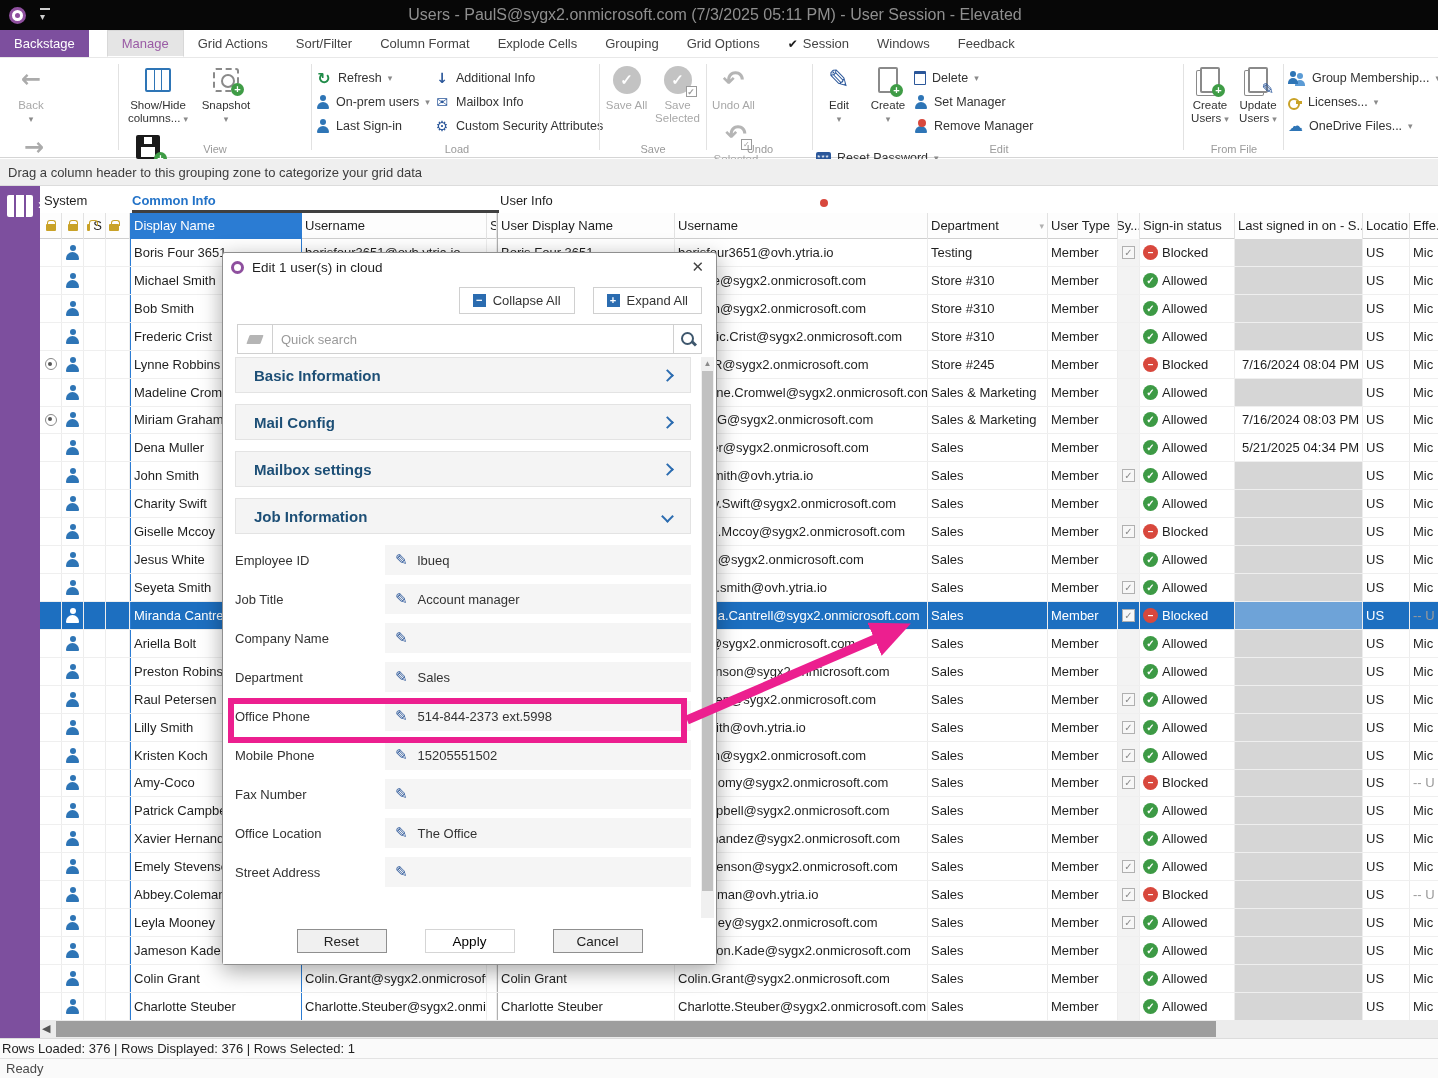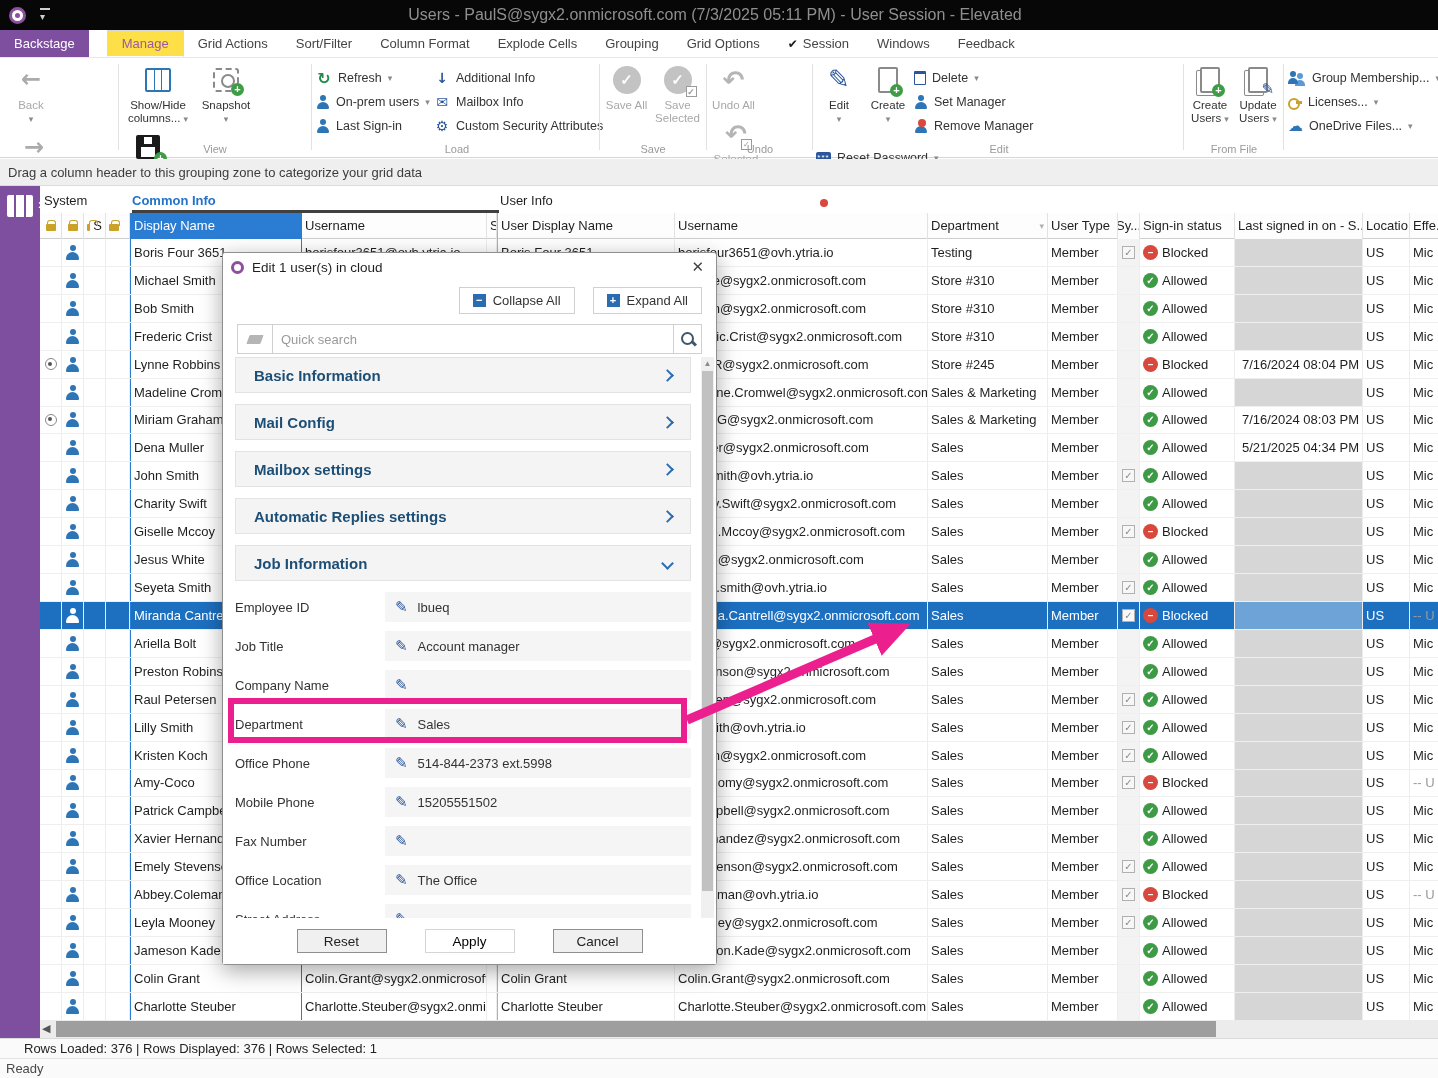--- a/index.html
+++ b/index.html
@@ -12,21 +12,21 @@
   .app-logo { width:17px; height:17px; border:3px solid #8e4f9e; border-radius:50%; background:#fff; margin-left:9px; position:relative; }
   .app-logo:after { content:""; position:absolute; left:3px; top:3px; width:5px; height:5px; border-radius:50%; background:#8e4f9e; }
   .qat-caret { color:#cfcfcf; font-size:10px; margin-left:14px; line-height:1; }
   .qat-caret .bar { display:block; width:10px; height:2px; background:#cfcfcf; margin-bottom:2px; }
   .win-title { position:absolute; left:0; right:8px; text-align:center; color:#8f8f8f; font-size:16px; pointer-events:none; }
 
   
   .tabbar { position:absolute; left:0; top:30px; width:1438px; height:28px; background:#fff; display:flex; align-items:stretch; border-bottom:1px solid #e8e8e8; }
   .tab { padding:0 14px; display:flex; align-items:center; font-size:13px; color:#444; }
   .tab.backstage { background:#7d4f9e; color:#fff; margin-right:18px; }
-  .tab.active { color:#9a5ba5; border:1px solid #d8d8d8; border-bottom:1px solid #fff; background:#fde047; }
+  .tab.active { color:#9a5ba5; border:1px solid #d8d8d8; border-bottom:1px solid #fff; background:#e5e5e5; }
   .tab .chk { color:#1a1a1a; margin-right:5px; font-size:12px; }
 
   
   .ribbon { position:absolute; left:0; top:58px; width:1438px; height:100px; background:#fff; border-bottom:1px solid #d5d5d5; }
   .rsep { position:absolute; top:6px; height:86px; width:1px; background:#e2e2e2; }
   .rgroup { position:absolute; top:0; height:100px; }
   .glabel { position:absolute; bottom:3px; left:0; right:0; text-align:center; font-size:11px; color:#9a9a9a; }
   .bbtn { float:left; margin:6px 2px 0 2px; text-align:center; font-size:11.5px; color:#333; line-height:1.15; }
   .bbtn .bicon { height:32px; display:flex; align-items:center; justify-content:center; margin-bottom:3px; }
   .bbtn .caret, .sbtn .caret { color:#8a8a8a; font-size:9px; }
@@ -111,21 +111,21 @@
   .ic-radio { width:12px; height:12px; border:1.5px solid #8a8a8a; border-radius:50%; position:relative; flex:none; }
   .ic-radio:after { content:""; position:absolute; left:2.5px; top:2.5px; width:4px; height:4px; border-radius:50%; background:#555; }
   .ic-stat { width:15px; height:15px; border-radius:50%; color:#fff; font-size:10px; font-weight:bold; display:flex; align-items:center; justify-content:center; flex:none; }
   .ic-stat.ok { background:#3d9a45; } .ic-stat.blk { background:#d8483d; }
   .ic-cb { width:13px; height:13px; border:1px solid #b0b0b0; background:#f7f7f7; color:#8a8a8a; font-size:10px; line-height:11px; text-align:center; }
 
   
   .hscroll { position:absolute; left:40px; top:1020px; width:1398px; height:18px; background:#ececec; }
   .hscroll .larr { position:absolute; left:2px; top:2px; color:#555; font-size:11px; }
   .hscroll .thumb { position:absolute; left:16px; top:1px; width:1160px; height:16px; background:#9e9e9e; }
-  .statusbar { position:absolute; left:0; top:1038px; width:1438px; height:20px; background:#fafafa; border-top:1px solid #dcdcdc; display:flex; align-items:center; padding-left:24px; font-size:13px; color:#222; }
+  .statusbar { position:absolute; left:0; top:1038px; width:1438px; height:20px; background:#fafafa; border-top:1px solid #dcdcdc; display:flex; align-items:center; padding-left:2px; font-size:13px; color:#222; }
   .statusbar2 { position:absolute; left:0; top:1058px; width:1438px; height:20px; background:#fafafa; border-top:1px solid #e3e3e3; display:flex; align-items:center; padding-left:6px; font-size:13px; color:#4a4a4a; }
 
   
   .dialog { position:absolute; left:222px; top:252px; width:495px; height:713px; background:#fff; border:1px solid #8f8f8f; border-radius:3px; box-shadow:0 6px 22px rgba(0,0,0,.35); z-index:20; }
   .dtitle { display:flex; align-items:center; height:28px; padding:0 8px; }
   .dlogo { width:13px; height:13px; border:3px solid #8e4f9e; border-radius:50%; background:#fff; margin-right:8px; }
   .dtitle .txt { font-size:13.5px; color:#1f1f1f; }
   .dclose { margin-left:auto; font-size:15px; color:#444; padding:0 4px; }
   .dtools { display:flex; justify-content:flex-end; gap:18px; padding:6px 14px 2px 14px; }
   .dbtn-sm { display:flex; align-items:center; gap:7px; border:1px solid #d0d0d0; background:#fff; padding:5px 13px; font-size:13px; color:#333; }
@@ -1150,24 +1150,20 @@
         </div>
         <div class="dsec">
           <span class="stxt">Mail Config</span>
           <span class="chev"></span>
         </div>
         <div class="dsec">
           <span class="stxt">Mailbox settings</span>
           <span class="chev"></span>
         </div>
         <div class="dsec">
-          <span class="stxt">Automatic Replies settings</span>
-          <span class="chev"></span>
-        </div>
-        <div class="dsec">
           <span class="stxt">Job Information</span>
           <span class="chev down"></span>
         </div>
         <div class="frow">
           <span class="flabel">Employee ID</span>
           <span class="fbox">
             <span class="fpencil">✎</span>
             <span>lbueq</span>
           </span>
         </div>

